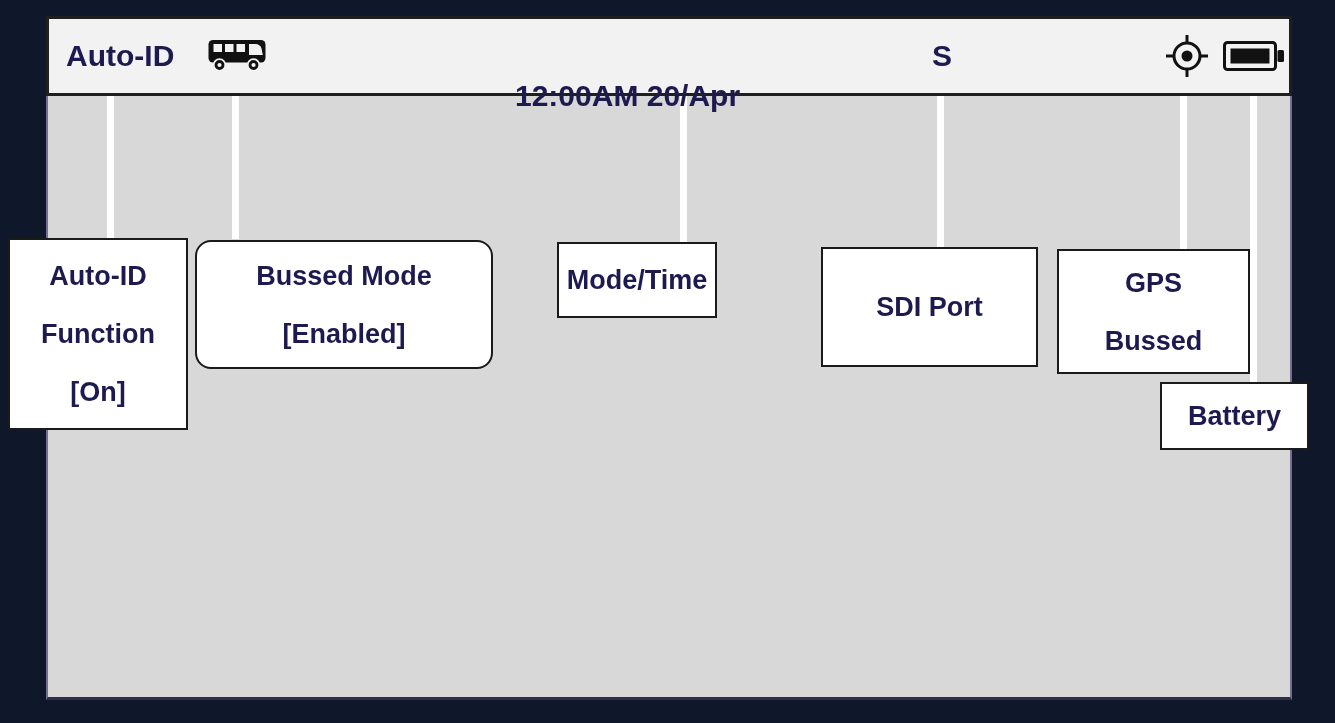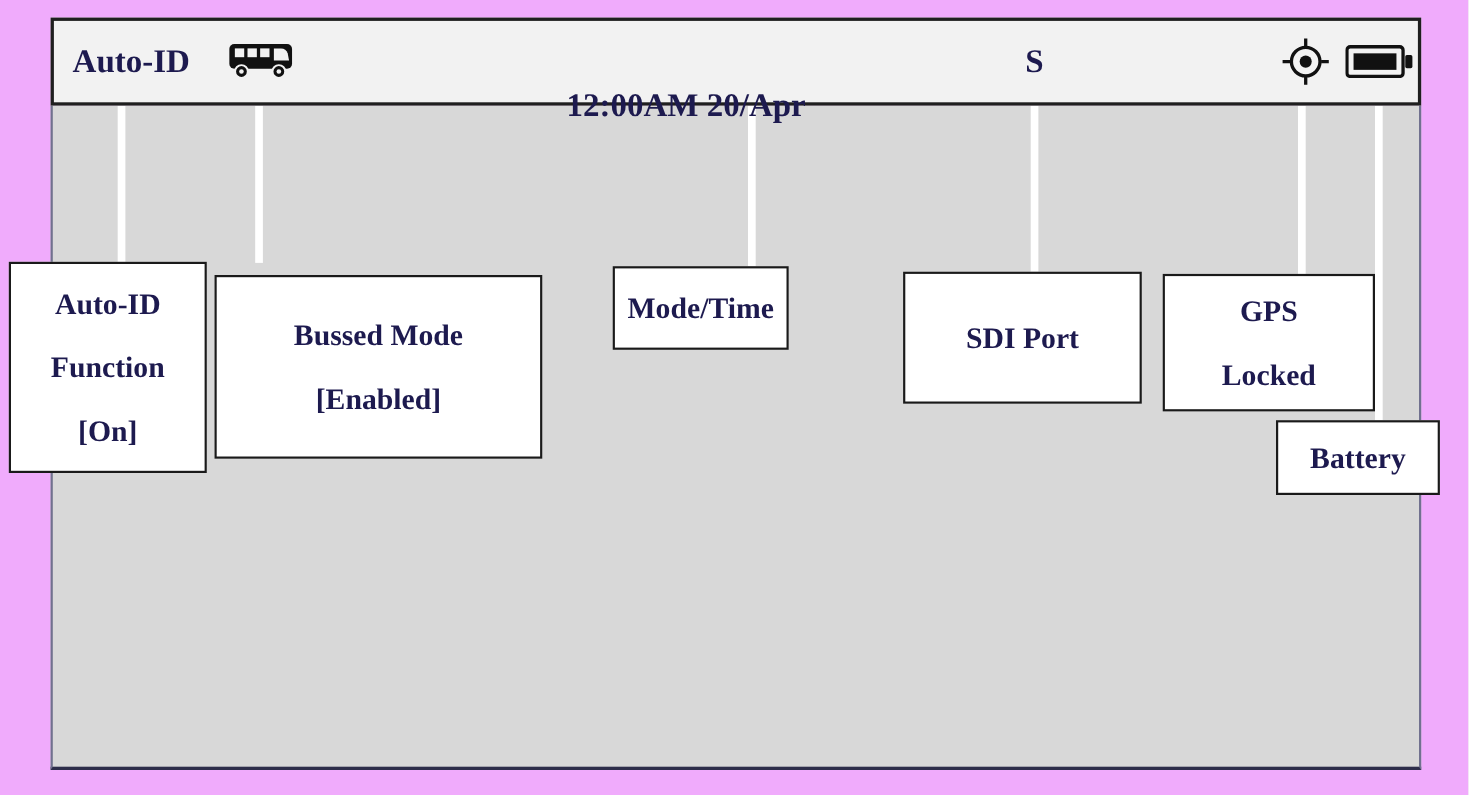--- a/index.html
+++ b/index.html
@@ -3,23 +3,22 @@
 <meta charset="utf-8">
 <style>
   * { box-sizing: border-box; }
   html, body { margin: 0; padding: 0; background: #ffffff; }
   body { font-family: "Liberation Sans", sans-serif; }
 
   .page {
     position: relative;
     width: 1335px;
     height: 723px;
-    background: #f0abfc;
+    background: #0f172a;
     overflow: hidden;
-    font-family: Liberation Serif, serif;
   }
 
   
   .status-bar {
     position: absolute;
     left: 46px; top: 16px;
     width: 1246px; height: 80px;
     background: #f2f2f2;
     border: 3px solid #1f1f1f;
     z-index: 3;
@@ -132,35 +131,35 @@
   <div class="leader" style="left:937px; top:96px; height:153px;"></div>
   <div class="leader" style="left:1180px; top:96px; height:155px;"></div>
   <div class="leader" style="left:1250px; top:96px; height:288px;"></div>
 
   <div class="callout" style="left:8px; top:238px; width:180px; height:192px;">
     <div>Auto-ID</div>
     <div>Function</div>
     <div>[On]</div>
   </div>
 
-  <div class="callout" style="left:195px; top:250px; width:298px; height:167px;">
+  <div class="callout" style="left:195px; top:240px; width:298px; height:129px;border-radius:16px;">
     <div>Bussed Mode</div>
     <div>[Enabled]</div>
   </div>
 
   <div class="callout" style="left:557px; top:242px; width:160px; height:76px;">
     <div>Mode/Time</div>
   </div>
 
   <div class="callout" style="left:821px; top:247px; width:217px; height:120px;">
     <div>SDI Port</div>
   </div>
 
   <div class="callout" style="left:1057px; top:249px; width:193px; height:125px;">
     <div>GPS</div>
-    <div>Locked</div>
+    <div>Bussed</div>
   </div>
 
   <div class="callout" style="left:1160px; top:382px; width:149px; height:68px;">
     <div>Battery</div>
   </div>
 
 </div>
 
 </body></html>

